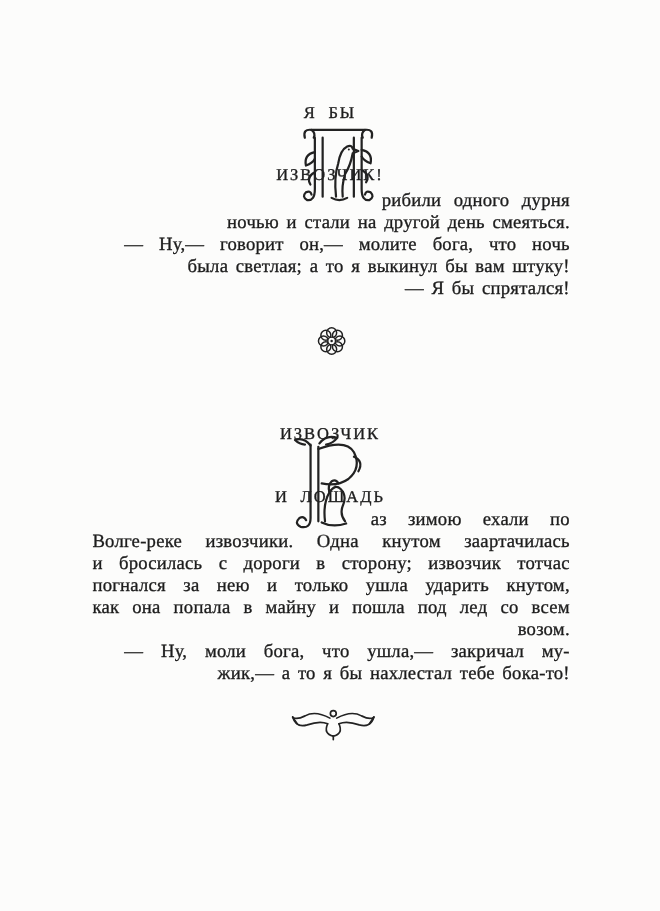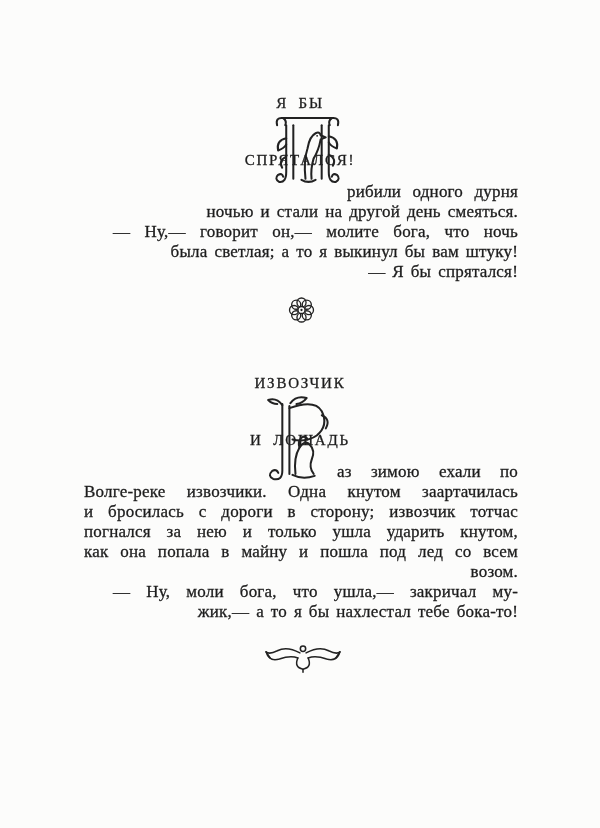--- a/index.html
+++ b/index.html
@@ -9,47 +9,47 @@
     font-family: "Liberation Serif", serif;
     -webkit-text-stroke: 0.3px #1d1d1d;
     overflow: hidden;
   }
   .title {
     position: absolute; left: 0; width: 600px;
     text-align: center; font-size: 15px; line-height: 19px;
     letter-spacing: 1.8px; word-spacing: 5px; white-space: pre;
   }
   .title-1 { top: 56px; }
-  .title-2 { top: 336px; }
+  .title-2 { top: 348px; }
   .textblock {
     position: absolute; left: 84px; width: 434px;
     font-size: 17px; letter-spacing: 0.2px; word-spacing: 2.5px;
   }
   .text-1 { top: 172px; }
   .text-2 { top: 462px; }
   .line { height: 20px; line-height: 20px; overflow: hidden; text-align: right; }
   .j { text-align: justify; text-align-last: justify; }
   .indent { text-indent: 29px; }
-  .pad-1 { padding-left: 263px; margin-top: 10px; }
+  .pad-1 { padding-left: 263px; }
   .pad-2 { padding-left: 253px; }
   .art { position: absolute; }
   .dropcap-1 { left: 272px; top: 112px; width: 71px; height: 79px; }
   .dropcap-2 { left: 262px; top: 395px; width: 71px; height: 89px; }
   .rosette   { left: 286px; top: 296px; width: 31px; height: 28px; }
   .flourish  { left: 264px; top: 643px; width: 78px; height: 32px; }
   .art svg { display:block; width:100%; height:100%; }
 </style>
 </head>
 <body>
 
 <div class="page">
 
   <div class="title title-1">
     <div>Я БЫ</div>
-    <div>СПРЯТАЛСЯ!</div>
+    <div>ИЗВОЗЧИК!</div>
   </div>
 
   <div class="art dropcap-1">
 
     <svg viewBox="0 0 70 78" xmlns="http://www.w3.org/2000/svg">
       <g fill="none" stroke="#222" stroke-width="2" stroke-linecap="round" stroke-linejoin="round">
         <path d="M5 13 Q3 5 11 6 L59 6 Q67 5 65 13"></path>
         <path d="M11 6 Q15 9 13 13"></path>
         <path d="M59 6 Q55 9 57 13"></path>
         <path d="M14 13 L14 59 Q14 70 7 69 Q2 66 6 62 Q10 60 11 64"></path>

